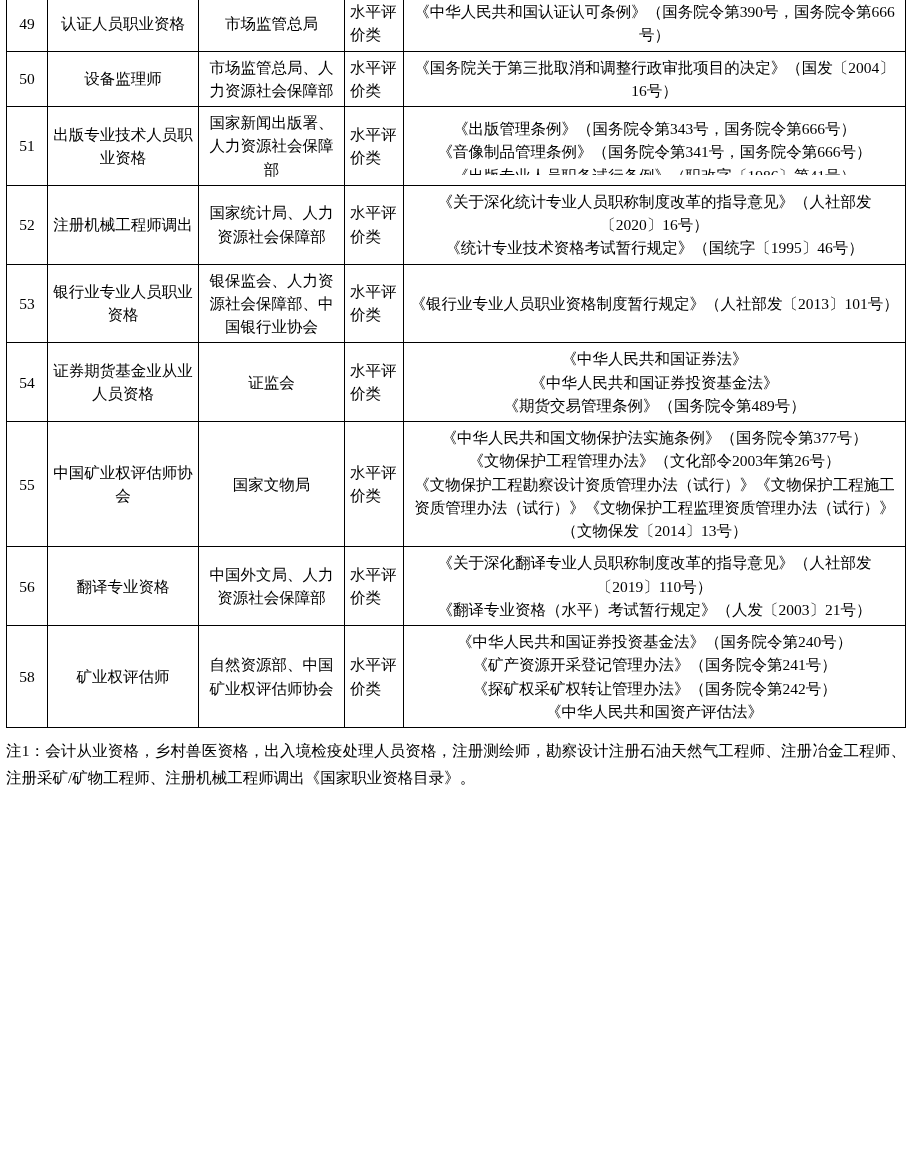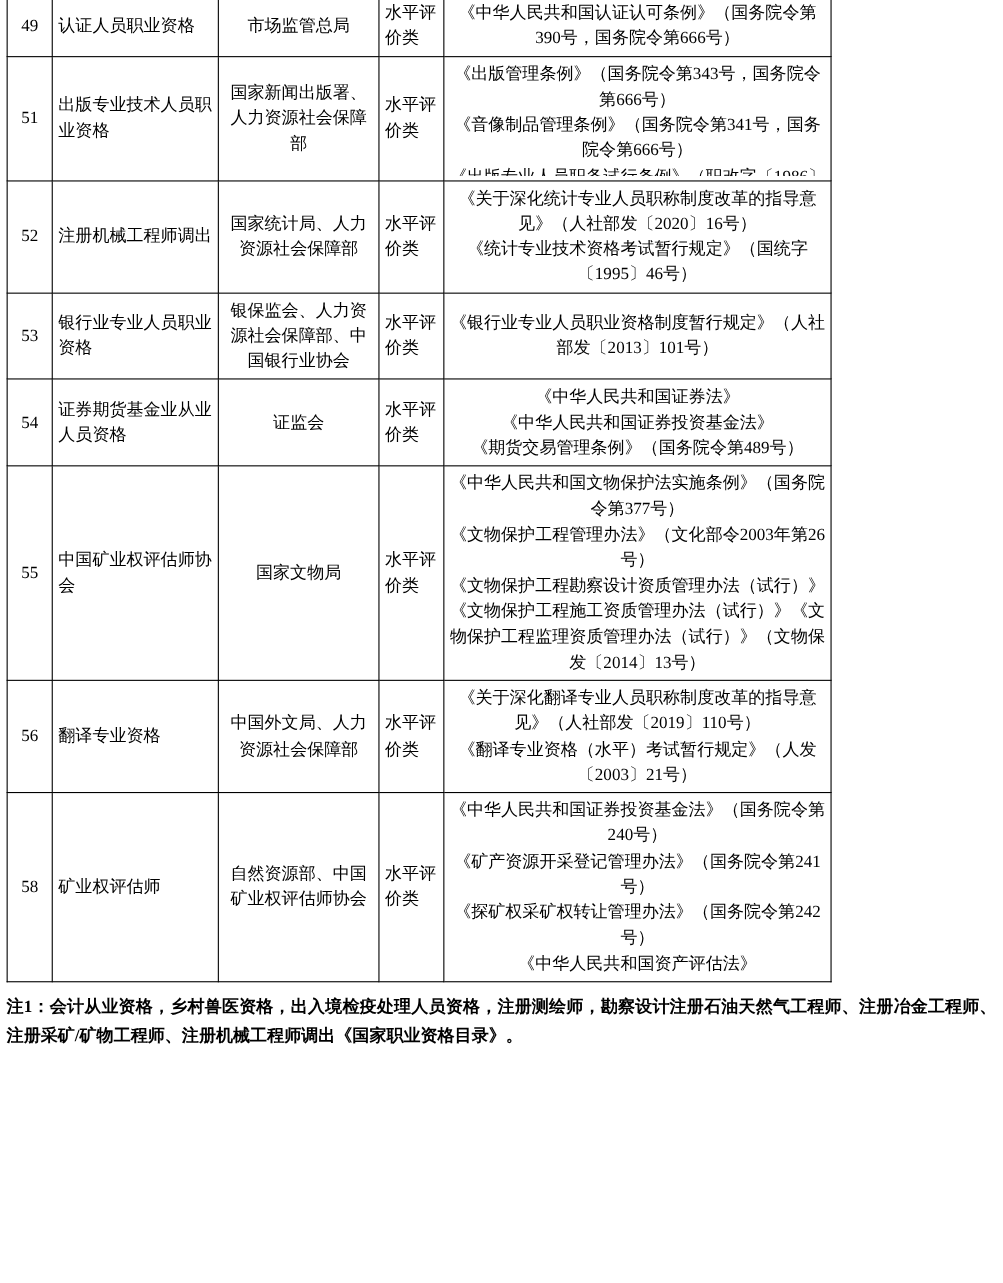--- a/index.html
+++ b/index.html
@@ -12,39 +12,40 @@
     font-family: "Liberation Serif", "DejaVu Serif", serif;
     color: #000000;
   }
   #page {
     width: 912px;
     box-sizing: border-box;
     padding: 0 6px 0 6px;
   }
   table.qual-table {
     border-collapse: collapse;
-    width: 750px;
+    width: 900px;
     table-layout: fixed;
     margin: 0;
     padding-left: 28px;
   }
   table.qual-table td {
     border: 1px solid #000000;
     vertical-align: middle;
     padding: 4px 5px;
     font-size: 15.5px;
     line-height: 1.5;
   }
   td.col-no {
     width: 30px;
     text-align: center;
     font-size: 15.5px;
   }
   td.col-name {
     width: 140px;
+    text-align: center;
   }
   td.col-org {
     width: 135px;
     text-align: center;
   }
   td.col-type {
     width: 48px;
     line-height: 1.35;
   }
   td.col-basis {
@@ -66,21 +67,20 @@
     display: block;
     max-height: 11px;
     overflow: hidden;
     line-height: 1.6;
   }
   .notes {
     margin-top: 10px;
     font-size: 15.5px;
     line-height: 1.72;
     width: 900px;
-    font-weight: bold;
   }
   .notes p {
     margin: 0;
     text-align: justify;
   }
   .vcenter-tall {
     padding-top: 18px;
     padding-bottom: 18px;
   }
 </style>
@@ -95,20 +95,29 @@
       <tr class="row-clip-top">
         <td class="col-no">49</td>
         <td class="col-name">认证人员职业资格</td>
         <td class="col-org">市场监管总局</td>
         <td class="col-type">水平评价类</td>
         <td class="col-basis">
           <span class="line">《中华人民共和国认证认可条例》（国务院令第390号，国务院令第666号）</span>
         </td>
       </tr>
 
+      <tr>
+        <td class="col-no">50</td>
+        <td class="col-name">设备监理师</td>
+        <td class="col-org">市场监管总局、人力资源社会保障部</td>
+        <td class="col-type">水平评价类</td>
+        <td class="col-basis">
+          <span class="line">《国务院关于第三批取消和调整行政审批项目的决定》（国发〔2004〕16号）</span>
+        </td>
+      </tr>
 
       <tr>
         <td class="col-no">51</td>
         <td class="col-name">出版专业技术人员职业资格</td>
         <td class="col-org">国家新闻出版署、人力资源社会保障部</td>
         <td class="col-type">水平评价类</td>
         <td class="col-basis">
           <span class="line">《出版管理条例》（国务院令第343号，国务院令第666号）</span>
           <span class="line">《音像制品管理条例》（国务院令第341号，国务院令第666号）</span>
           <span class="clipped-line">《出版专业人员职务试行条例》（职改字〔1986〕第41号）</span>

